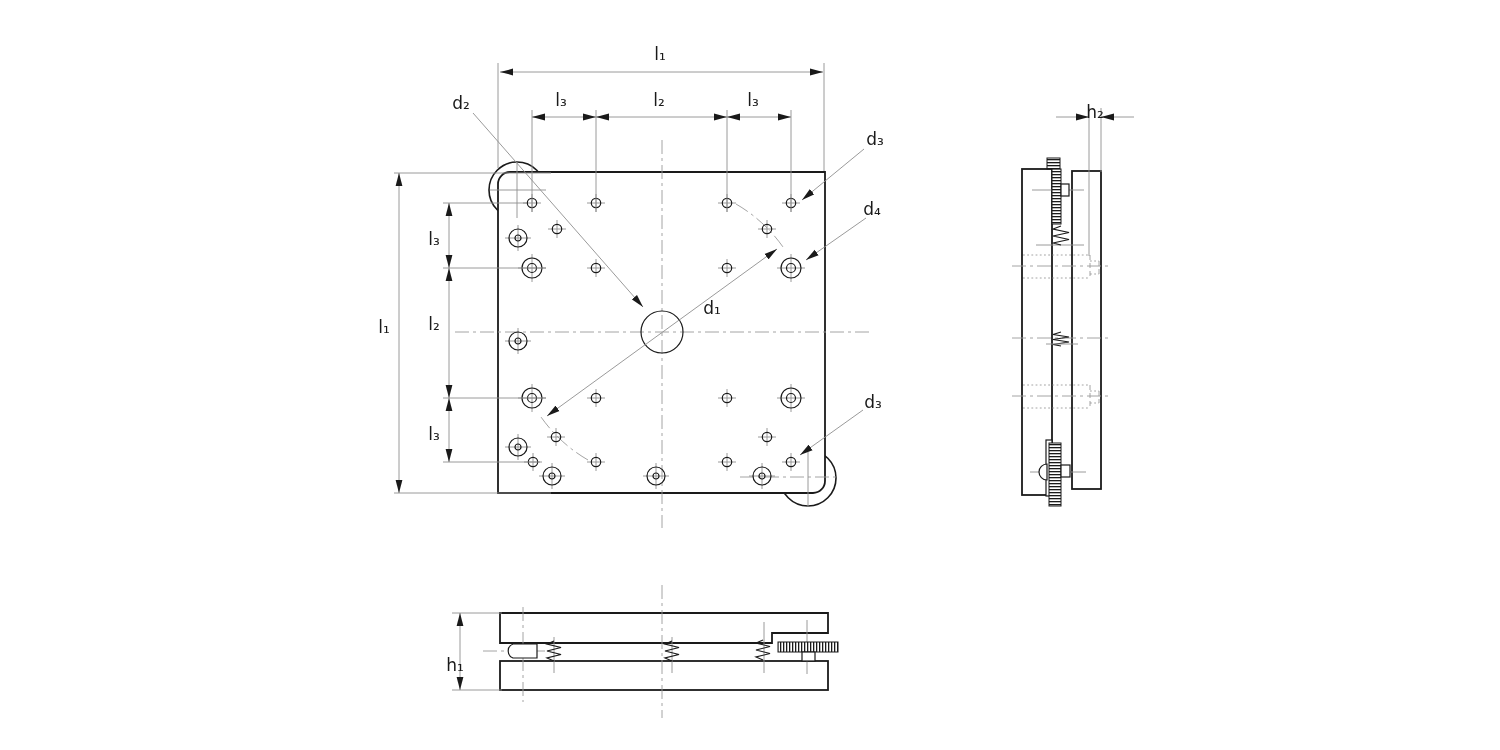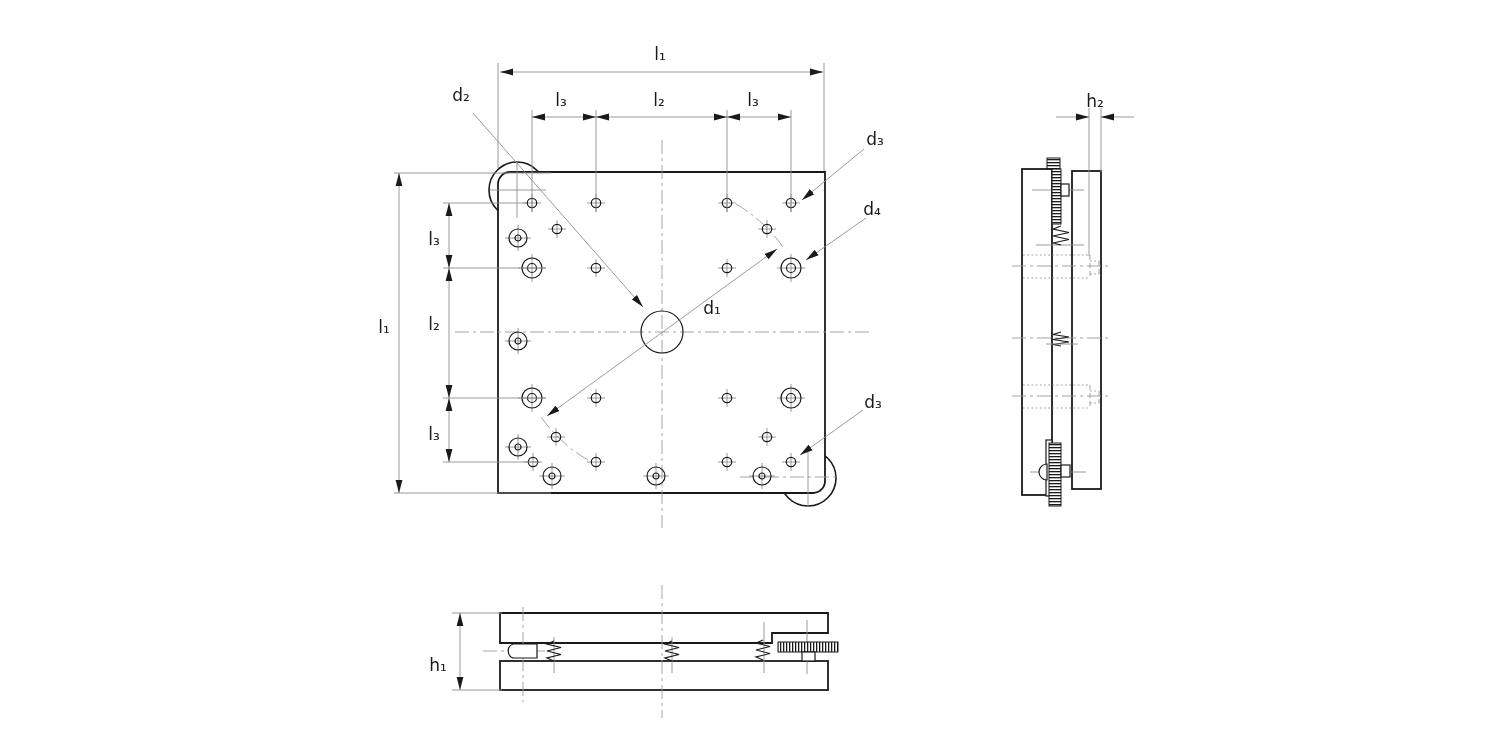--- a/index.html
+++ b/index.html
@@ -222,20 +222,20 @@
 </svg>
 
   <div class="lbl" style="left:660px;top:54px">l₁</div>
   <div class="lbl" style="left:561px;top:100px">l₃</div>
   <div class="lbl" style="left:659px;top:100px">l₂</div>
   <div class="lbl" style="left:753px;top:100px">l₃</div>
   <div class="lbl" style="left:384px;top:327px">l₁</div>
   <div class="lbl" style="left:434px;top:239px">l₃</div>
   <div class="lbl" style="left:434px;top:324px">l₂</div>
   <div class="lbl" style="left:434px;top:434px">l₃</div>
-  <div class="lbl" style="left:461px;top:95px">d₂</div>
+  <div class="lbl" style="left:461px;top:103px">d₂</div>
   <div class="lbl" style="left:712px;top:308px">d₁</div>
   <div class="lbl" style="left:875px;top:139px">d₃</div>
   <div class="lbl" style="left:872px;top:209px">d₄</div>
   <div class="lbl" style="left:873px;top:402px">d₃</div>
-  <div class="lbl" style="left:1095px;top:101px">h₂</div>
-  <div class="lbl" style="left:438px;top:665px">h₁</div>
+  <div class="lbl" style="left:1095px;top:112px">h₂</div>
+  <div class="lbl" style="left:455px;top:665px">h₁</div>
 </div>
 
 </body></html>

